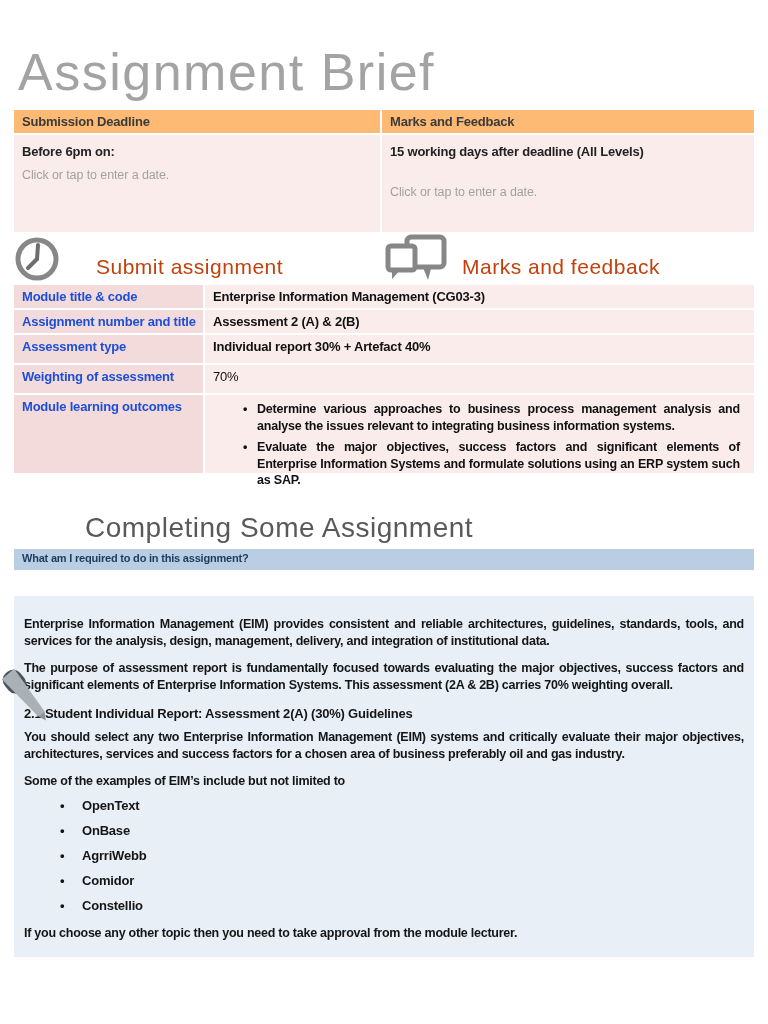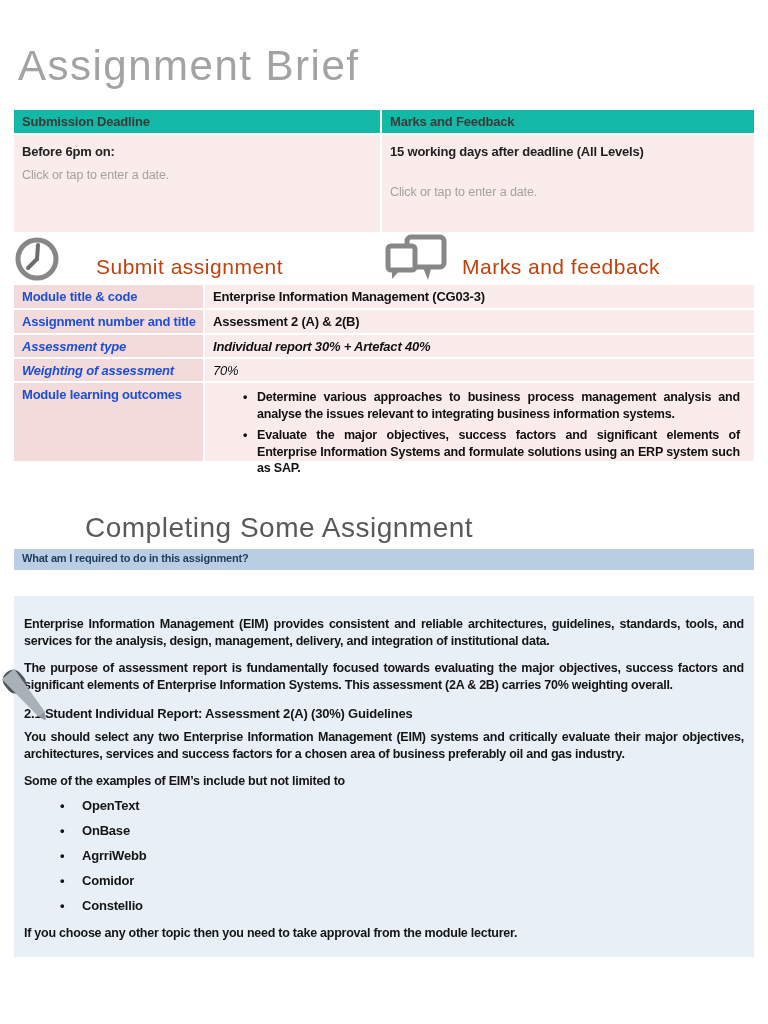--- a/index.html
+++ b/index.html
@@ -1,26 +1,26 @@
 <!DOCTYPE html>
 <html><head>
 <meta charset="utf-8">
 <style>
   html,body{margin:0;padding:0;background:#ffffff;}
   #page{position:relative;width:768px;height:1024px;background:#ffffff;overflow:hidden;
         font-family:"Liberation Sans",sans-serif;color:#1a1a1a;}
 
   
-  #doc-title{position:absolute;left:18px;top:42px;font-size:42px;font-weight:400;
+  #doc-title{position:absolute;left:18px;top:42px;font-size:52px;font-weight:400;
              color:#a3a3a3;letter-spacing:1.5px;}
 
   
   #deadline-table{position:absolute;left:14px;top:110px;width:740px;}
   .dt-row{display:flex;gap:2px;margin-bottom:2px;}
-  .dt-head{height:23px;background:#14b8a6;font-weight:bold;font-size:13px;color:#3a3a3a;
+  .dt-head{height:23px;background:#fdba74;font-weight:bold;font-size:13px;color:#3a3a3a;
            box-sizing:border-box;padding:4px 8px 0 8px;letter-spacing:-0.2px;}
   .dt-body{height:97px;background:#fbecec;box-sizing:border-box;padding:9px 8px 0 8px;}
   .c-left{width:366px;}
   .c-right{width:372px;}
   .dt-bold{font-weight:bold;font-size:13px;color:#222;letter-spacing:-0.2px;}
   .date-placeholder{font-size:12.5px;color:#a5a0a0;letter-spacing:-0.1px;cursor:pointer;}
   .mt8{margin-top:9px;} .mt26{margin-top:26px;}
 
   
   .banner-label{position:absolute;font-size:21px;color:#c2410c;letter-spacing:0.5px;}
@@ -30,21 +30,21 @@
   #clock-icon{left:14px;top:236px;}
   #chat-icon{left:384px;top:233px;}
 
   
   #module-table{position:absolute;left:14px;top:285px;width:740px;}
   .mt-row{display:flex;gap:2px;margin-bottom:2px;}
   .mt-label{width:189px;background:#f3dbdb;font-weight:bold;font-size:13px;color:#1d4ed8;
             box-sizing:border-box;padding:4px 6px 0 8px;letter-spacing:-0.2px;}
   .mt-value{flex:1;background:#fbecec;font-weight:bold;font-size:13px;color:#111;
             box-sizing:border-box;padding:4px 8px 0 8px;letter-spacing:-0.2px;}
-  .h23{height:23px;} .h22{height:22px;font-style:italic;} .h78{height:78px;}
+  .h23{height:23px;} .h22{height:28px;} .h78{height:78px;}
   .weight-normal{font-weight:normal;}
   #outcomes-list{margin:2px 0 0 0;padding:0 6px 0 30px;list-style:none;}
   #outcomes-list li{position:relative;font-weight:bold;font-size:12.5px;line-height:16.5px;
                     margin-bottom:5px;padding-left:14px;letter-spacing:-0.2px;text-align:justify;}
   #outcomes-list li::before{content:"\2022";position:absolute;left:0;top:0;}
 
   
   #completing-heading{position:absolute;left:85px;top:512px;font-size:28px;font-weight:400;
                       color:#595959;letter-spacing:0.5px;}
   #question-bar{position:absolute;left:14px;top:549px;width:740px;height:21px;background:#b9cde3;

